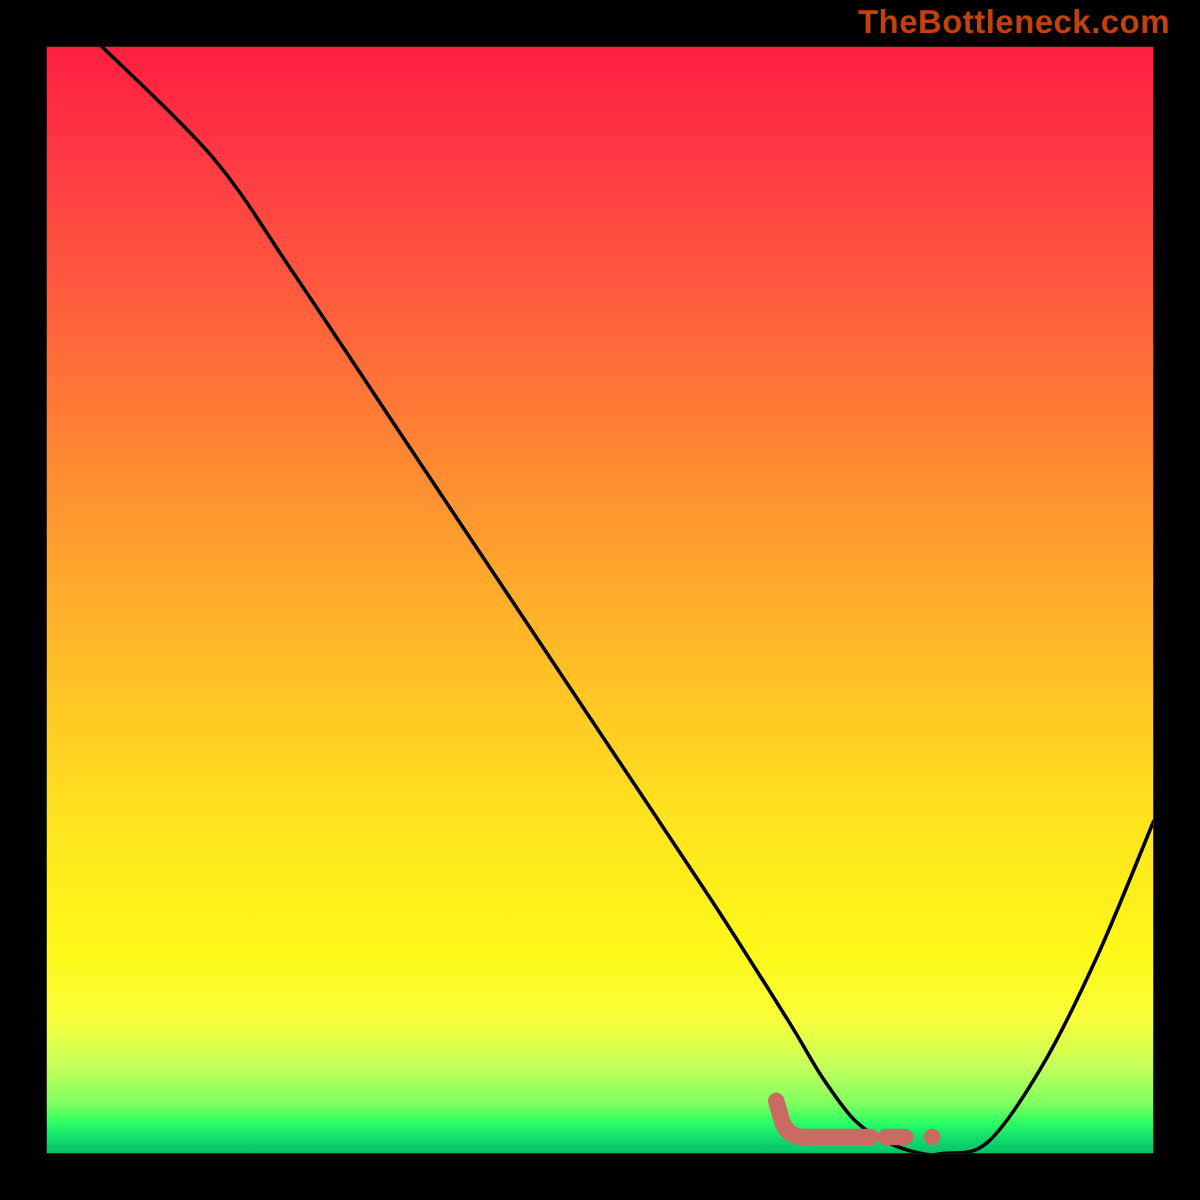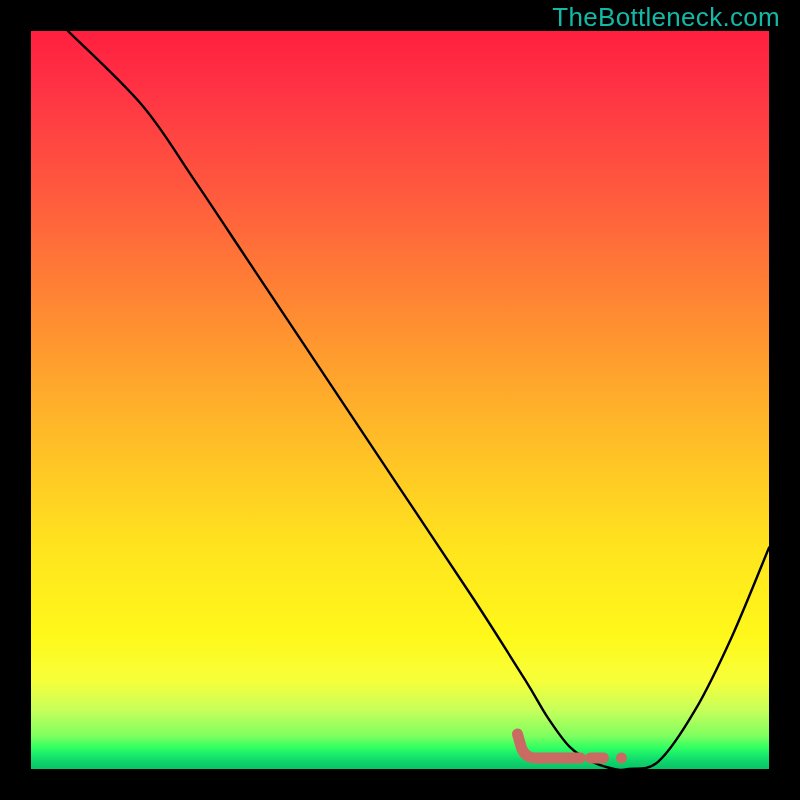--- a/index.html
+++ b/index.html
@@ -14,23 +14,23 @@
   .frame {
     position: absolute;
     left: 0; top: 0;
     width: 800px; height: 800px;
     background: #000;
   }
   .watermark {
     position: absolute;
     top: 2px;
     right: 20px;
-    color: #14b8a6;
-    font-size: 26px;
-    font-weight: 400;
+    color: #c2410c;
+    font-size: 22px;
+    font-weight: 700;
     letter-spacing: 0.3px;
   }
   .plot-area {
     position: absolute;
     left: 31px;
     top: 31px;
     width: 738px;
     height: 738px;
     overflow: hidden;
   }

